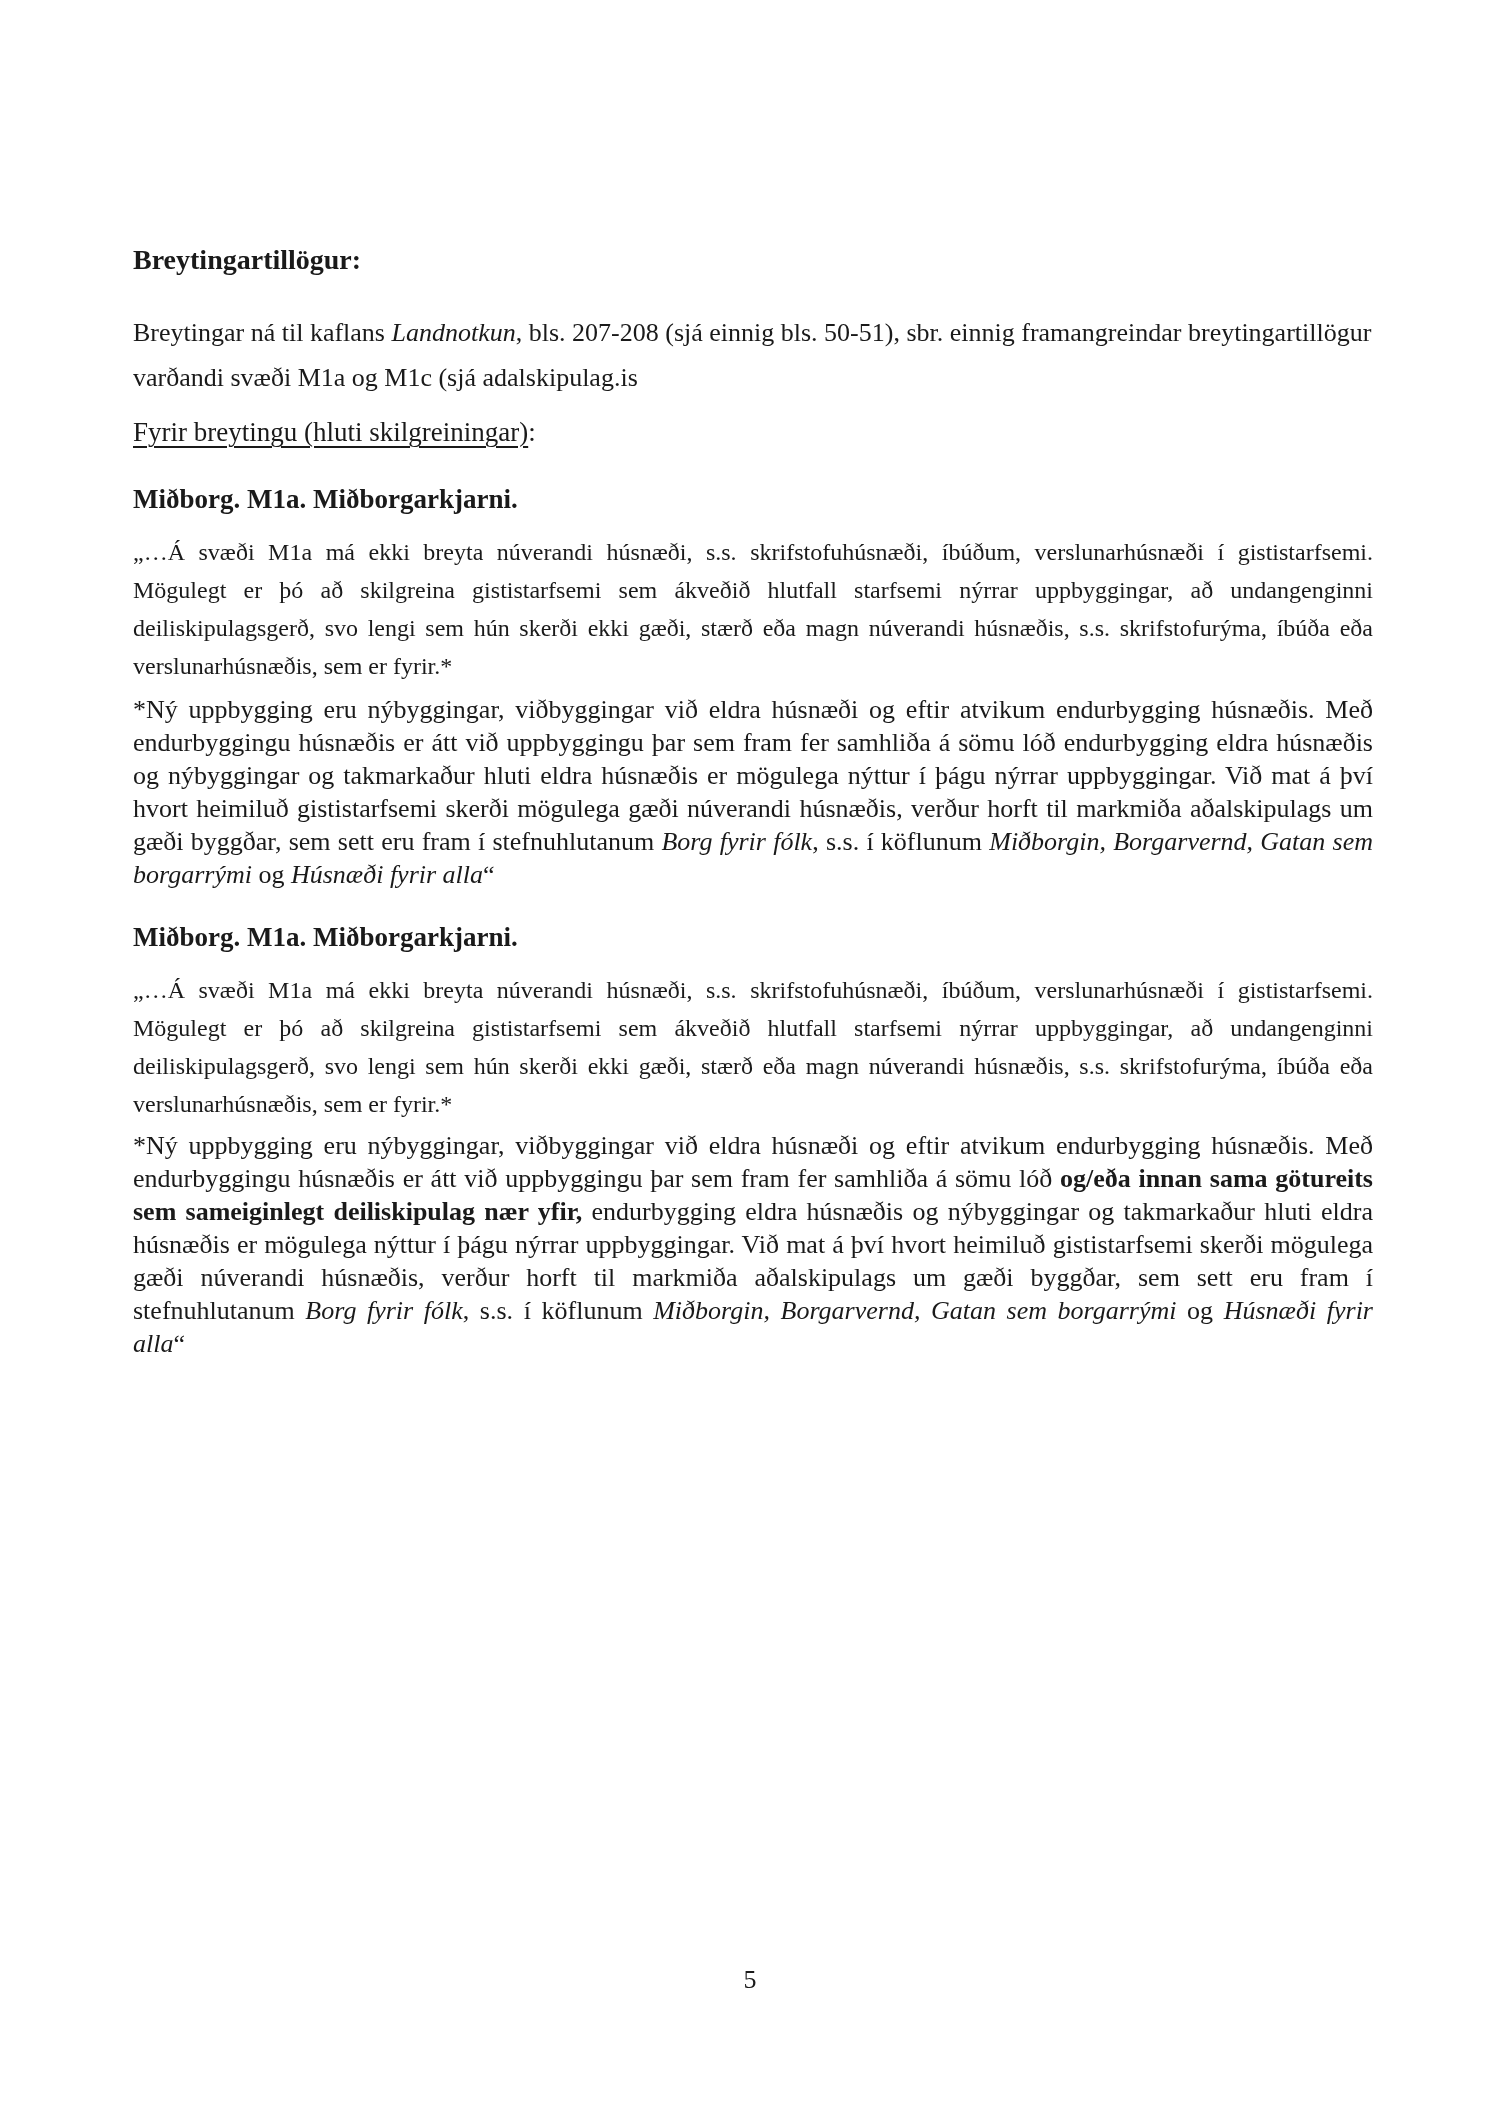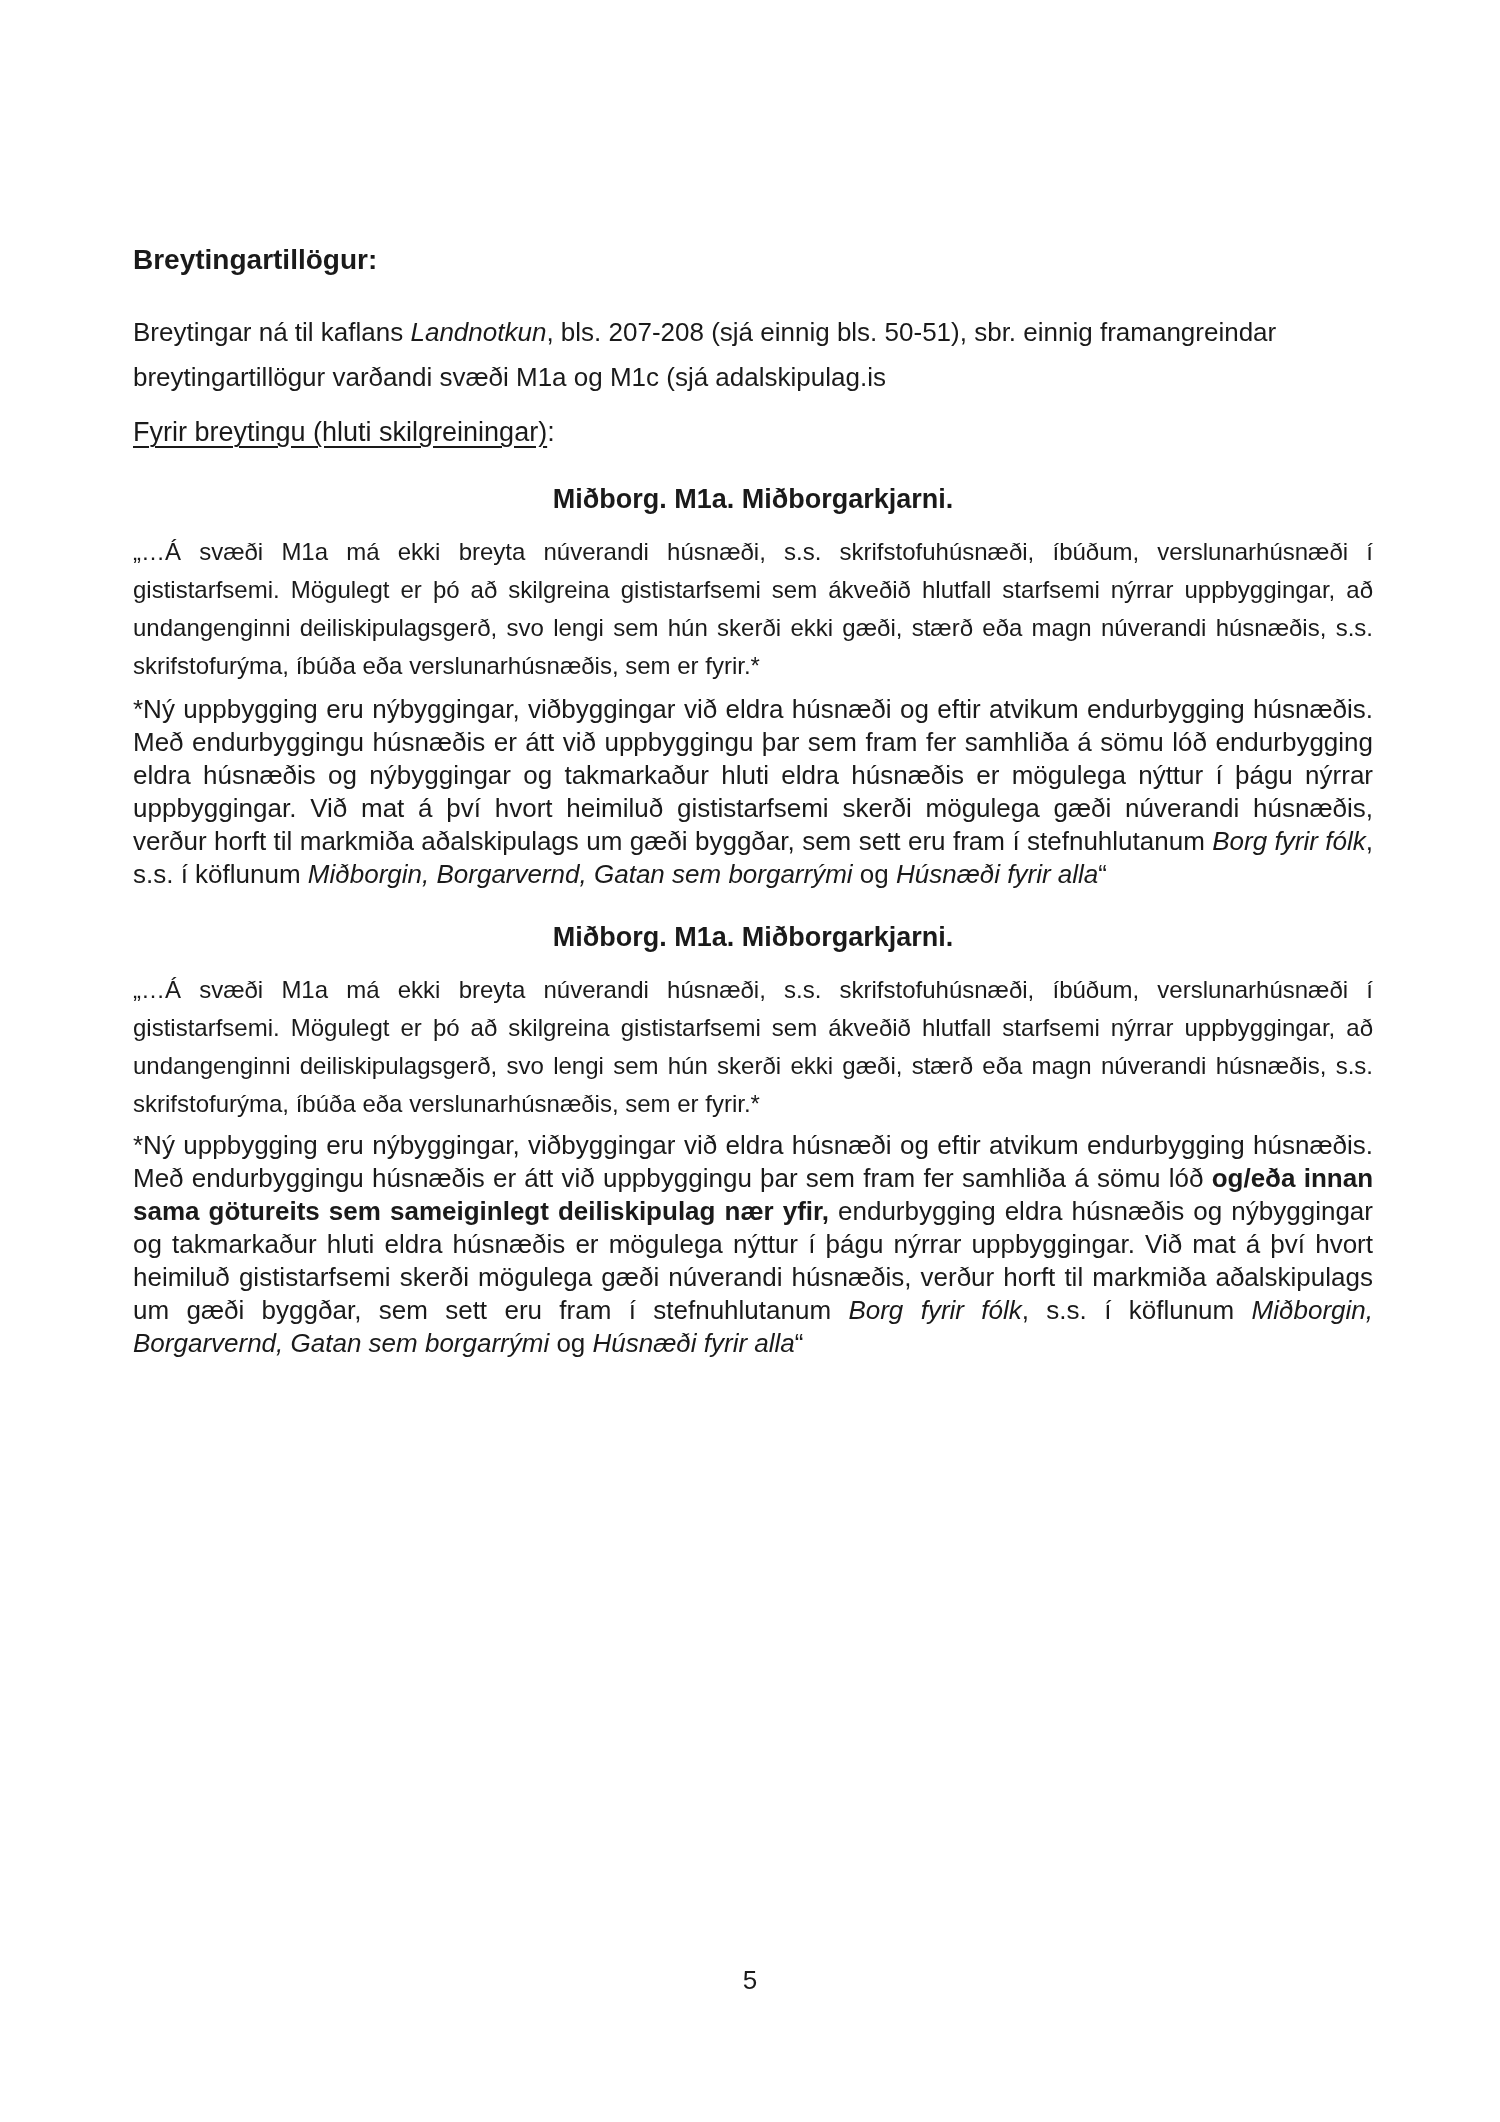--- a/index.html
+++ b/index.html
@@ -5,21 +5,21 @@
   html, body {
     margin: 0;
     padding: 0;
     background: #ffffff;
   }
   .page {
     position: relative;
     width: 1500px;
     height: 2122px;
     background: #ffffff;
-    font-family: Liberation Sans, sans-serif;
+    font-family: Liberation Serif, serif;
     color: #1a1a1a;
     overflow: hidden;
   }
   .content {
     position: absolute;
     left: 133px;
     top: 240px;
     width: 1240px;
   }
   p { margin: 0; }
@@ -44,21 +44,20 @@
   .ul {
     text-decoration: underline;
     text-decoration-thickness: 2px;
     text-underline-offset: 5px;
   }
   .subheading {
     font-size: 27px;
     font-weight: bold;
     line-height: 42px;
     margin-top: 25px;
-    text-align: center;
   }
   .quote {
     font-size: 24px;
     line-height: 38px;
     text-align: justify;
     margin-top: 13px;
   }
   .footnote {
     font-size: 26px;
     line-height: 33px;

